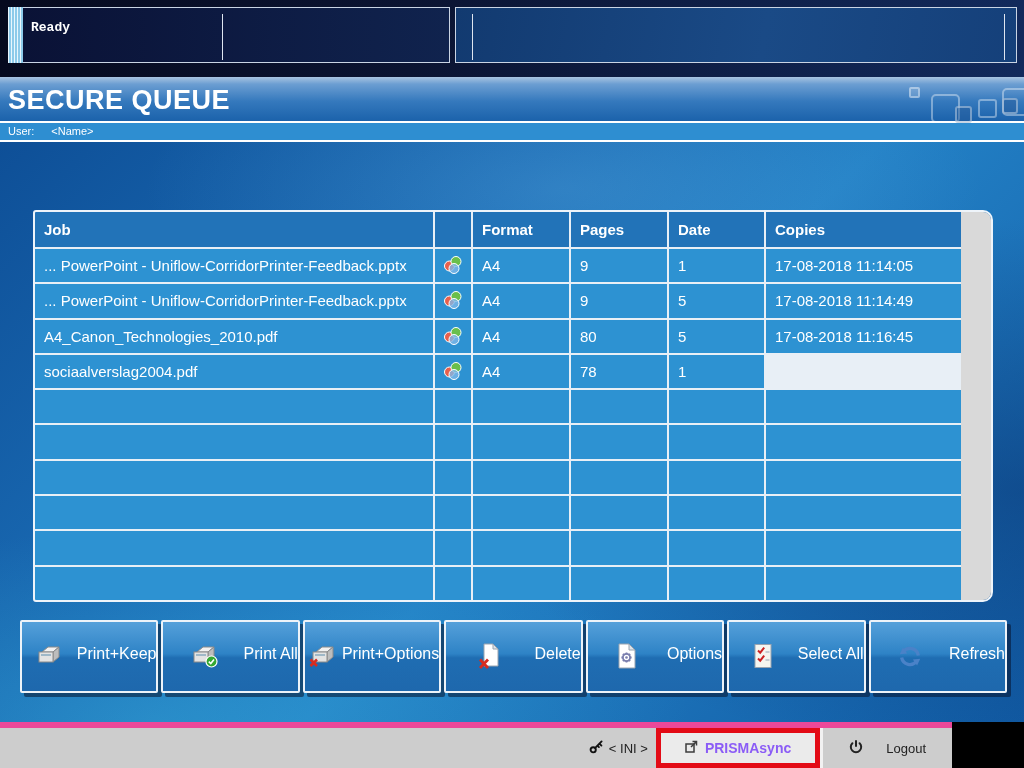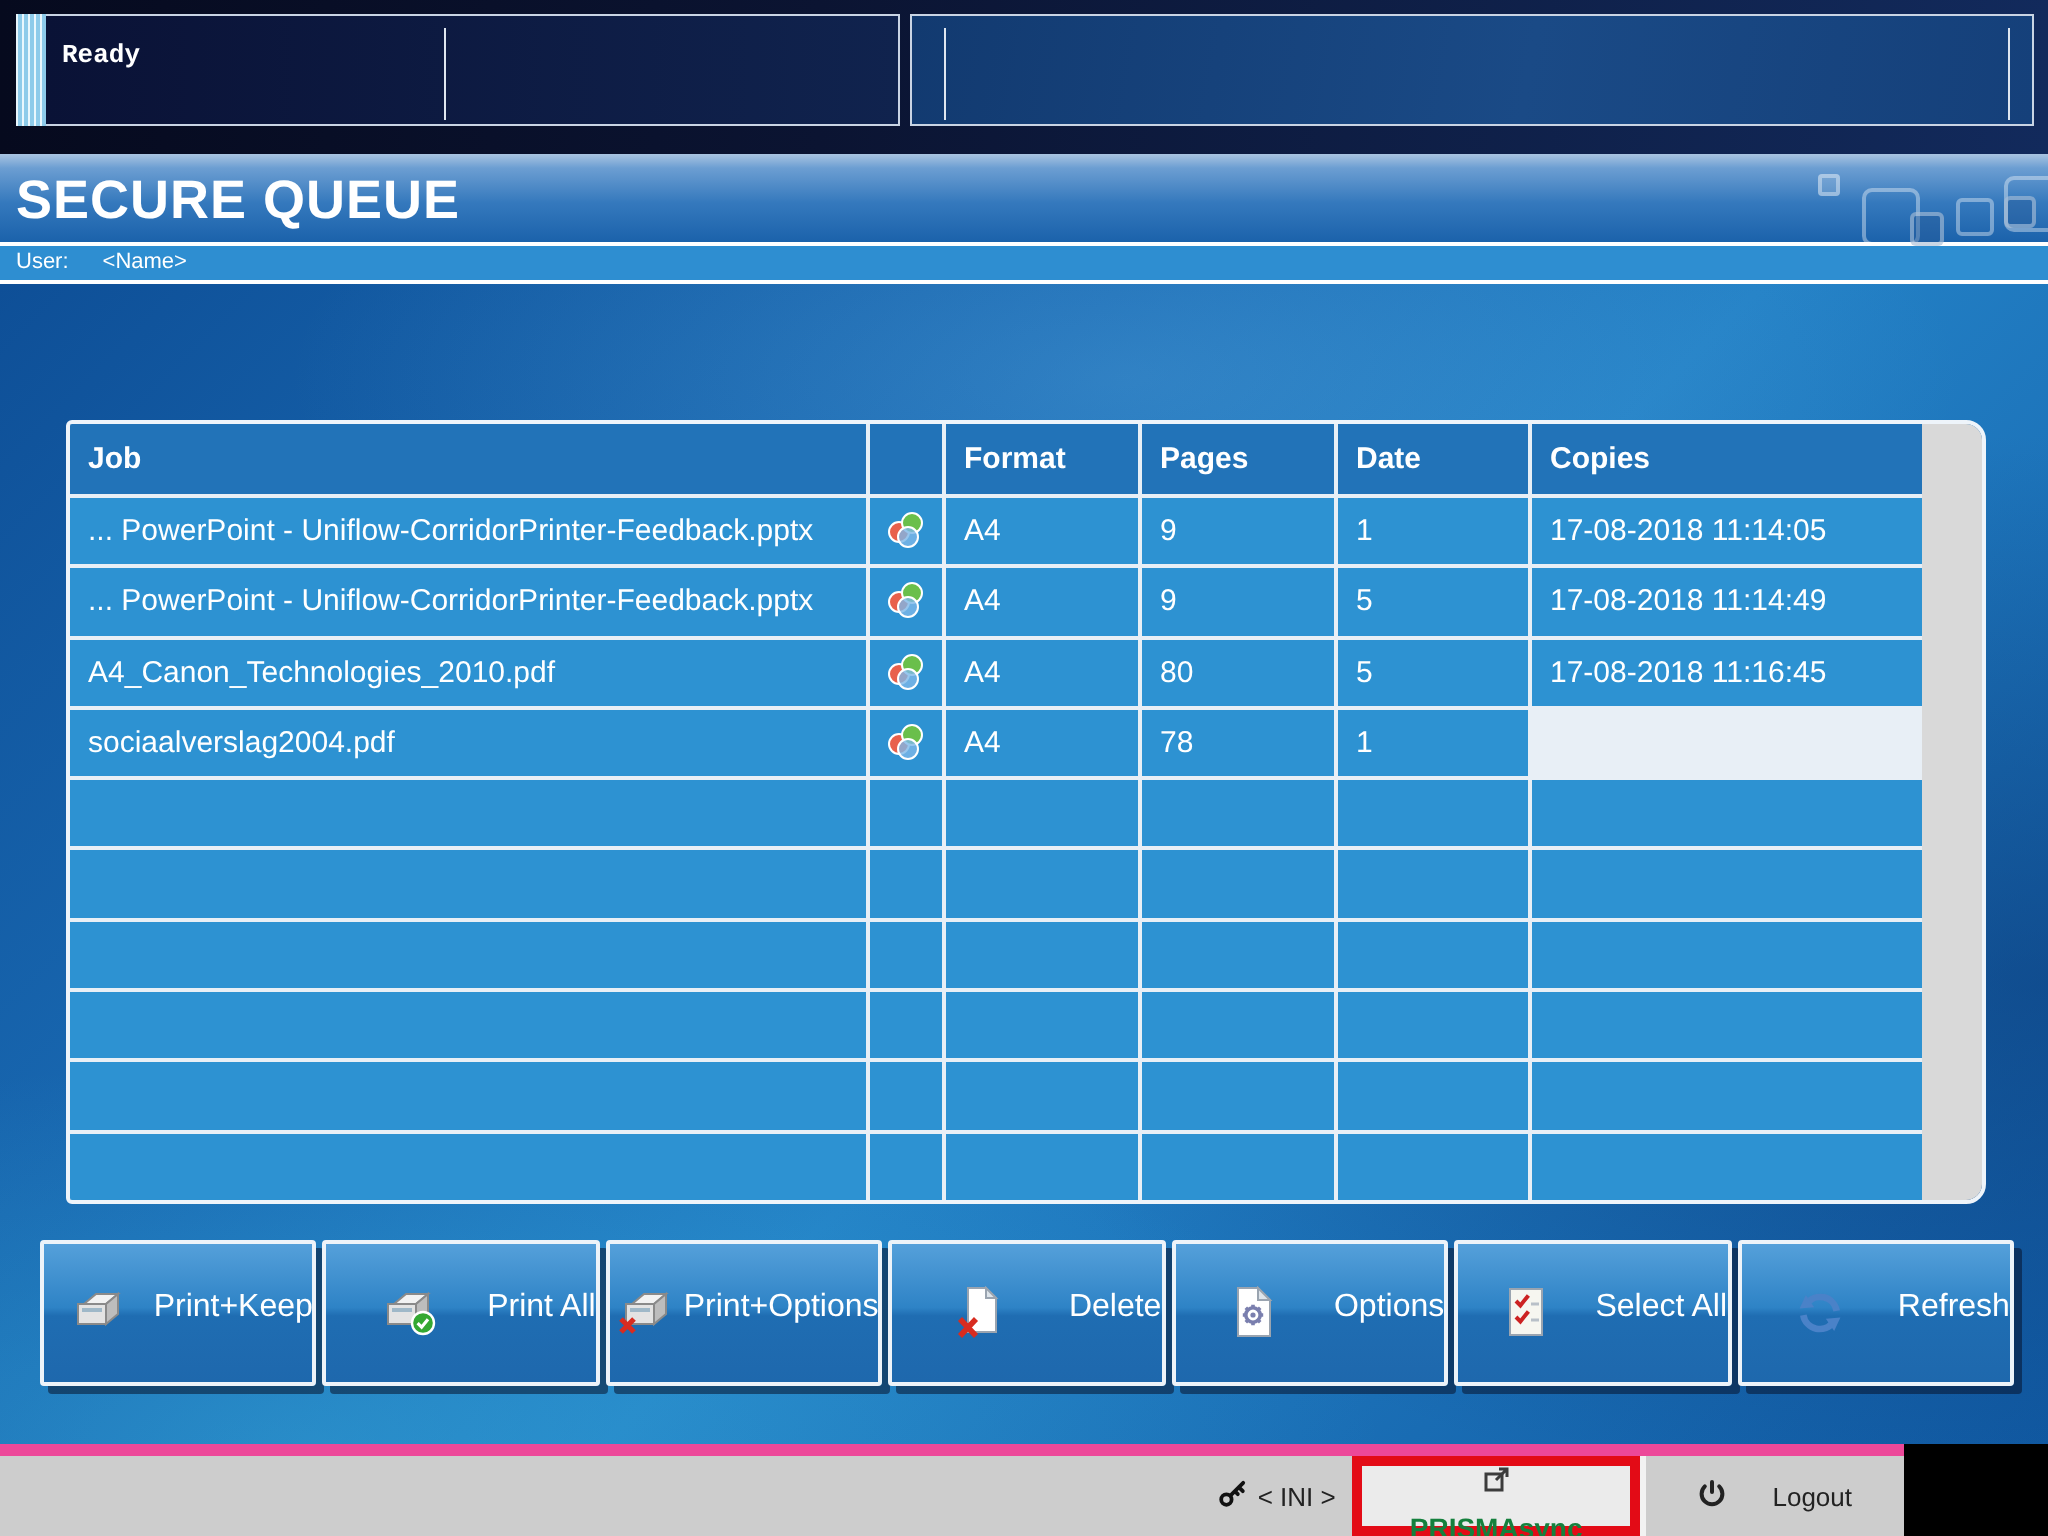--- a/index.html
+++ b/index.html
@@ -68,21 +68,21 @@
     padding-bottom:5px;color:#fff;font-size:16px;cursor:pointer;}
   .action-btn .ic{flex:1;display:flex;align-items:center;justify-content:center;padding-top:4px;}
 
   
   .footer{position:absolute;left:0;top:722px;width:952px;height:46px;box-sizing:border-box;
     background:#cdcdcd;border-top:6px solid #ec4899;display:flex;align-items:stretch;
     justify-content:flex-end;color:#222;}
   .ini-item{display:flex;align-items:center;gap:5px;font-size:13px;margin-right:8px;}
   .prisma-outline{border:5px solid #e30b16;display:flex;align-items:stretch;}
   .prisma-btn{background:#ebebeb;display:flex;align-items:center;gap:7px;padding:0 24px;
-    font-size:14px;font-weight:bold;color:#15803d;cursor:pointer;flex-direction:column;}
+    font-size:14px;font-weight:bold;color:#8b5cf6;cursor:pointer;}
   .footer-sep{width:3px;background:#f2f2f2;}
   .logout-btn{display:flex;align-items:center;gap:23px;padding:0 26px;font-size:13px;cursor:pointer;}
 </style>
 </head>
 <body>
 
 <div id="screen">
 
   <div class="topbar">
     <div class="stripes"></div>

